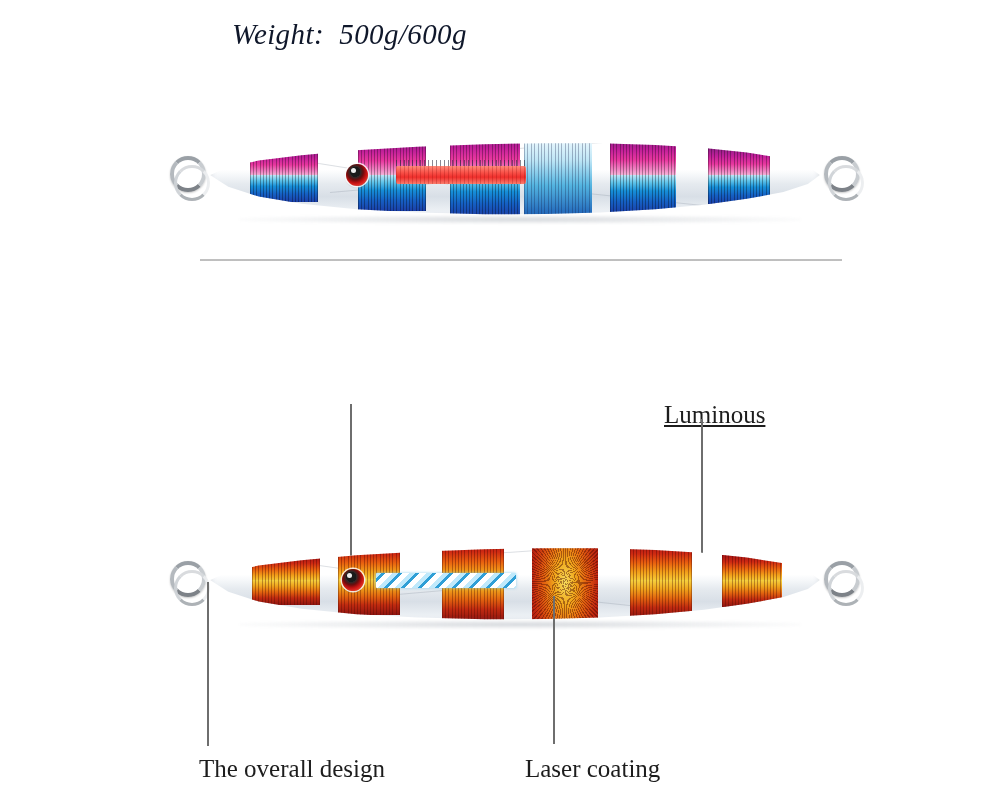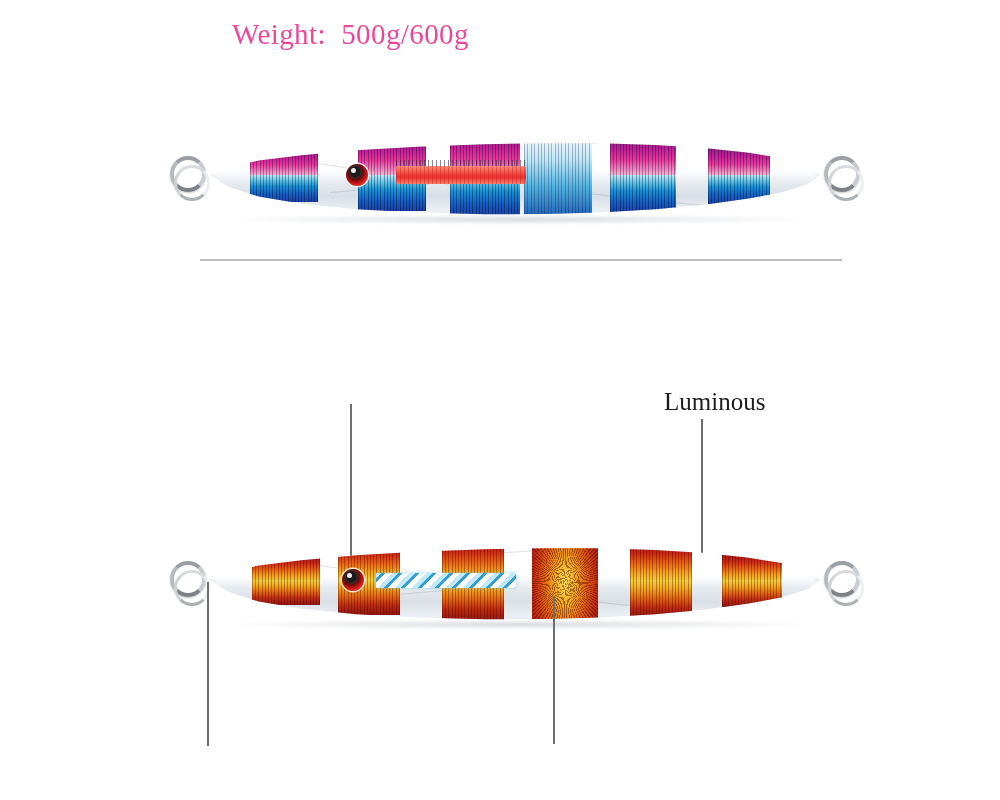--- a/index.html
+++ b/index.html
@@ -6,27 +6,27 @@
   body{
     width:1000px;height:800px;position:relative;overflow:hidden;
     background:#ffffff;
     font-family:"Liberation Serif","DejaVu Serif",serif;
   }
   .stage{position:absolute;inset:0;}
 
   
   .weight-label{
     position:absolute;left:232px;top:18px;
-    font-size:29px;color:#ec4899;letter-spacing:.4px;white-space:pre;
+    font-size:29px;color:#0f172a;letter-spacing:.4px;white-space:pre;font-style:italic;
   }
   .anno{
     position:absolute;font-size:25px;color:#1d1d1d;white-space:nowrap;
   }
   .anno-eye{left:281px;top:366px;}
-  .anno-lum{left:664px;top:388px;}
+  .anno-lum{left:664px;top:401px;text-decoration:underline;}
   .anno-overall{left:199px;top:755px;}
   .anno-laser{left:525px;top:755px;}
 
   
   .leader{position:absolute;background:#6e6e6e;width:1.6px;}
   .leader-eye{left:350px;top:404px;height:165px;}
   .leader-lum{left:701px;top:419px;height:148px;}
   .leader-overall{left:207px;top:582px;height:164px;}
   .leader-laser{left:553px;top:596px;height:148px;}
 
@@ -315,16 +315,18 @@
         <div class="eye" style="left:132px;top:34px;">
           <div class="eye-glint"></div>
         </div>
 
         <div class="body-edge"></div>
       </div>
     </div>
   </div>
 
   <div class="leader leader-overall"></div>
+  <div class="anno anno-overall">The overall design</div>
 
   <div class="leader leader-laser"></div>
+  <div class="anno anno-laser">Laser coating</div>
 
 </div>
 
 </body></html>

